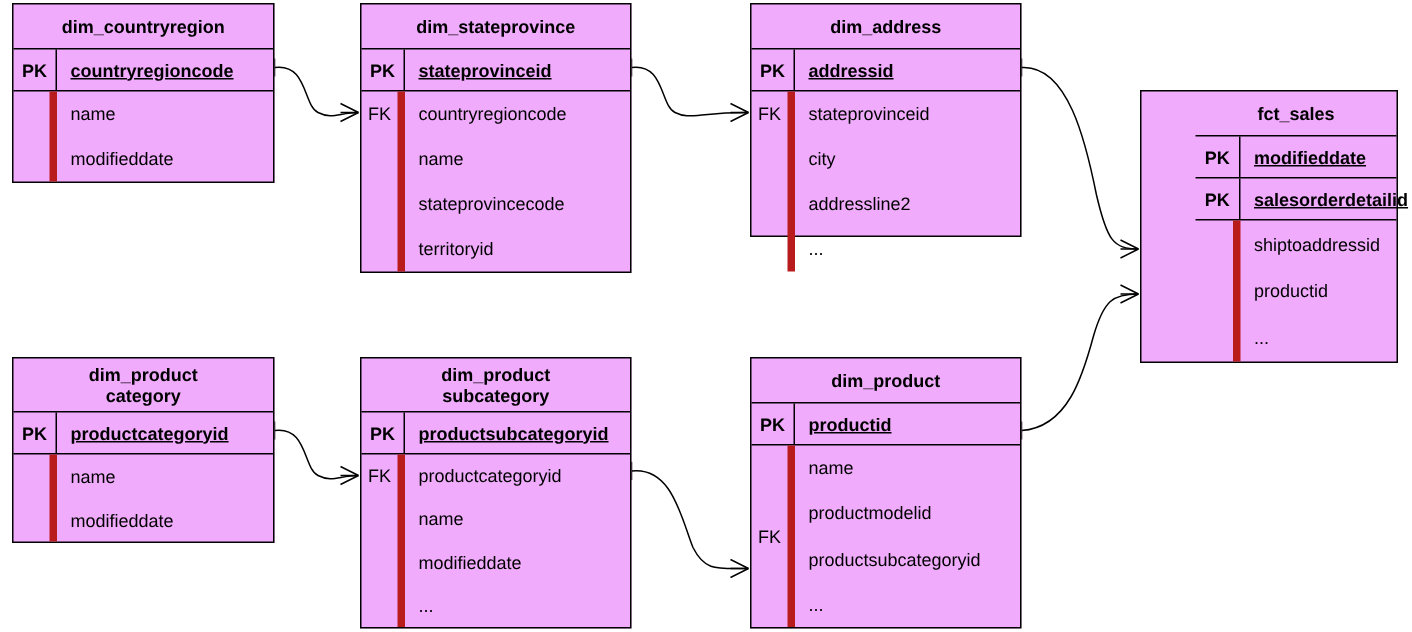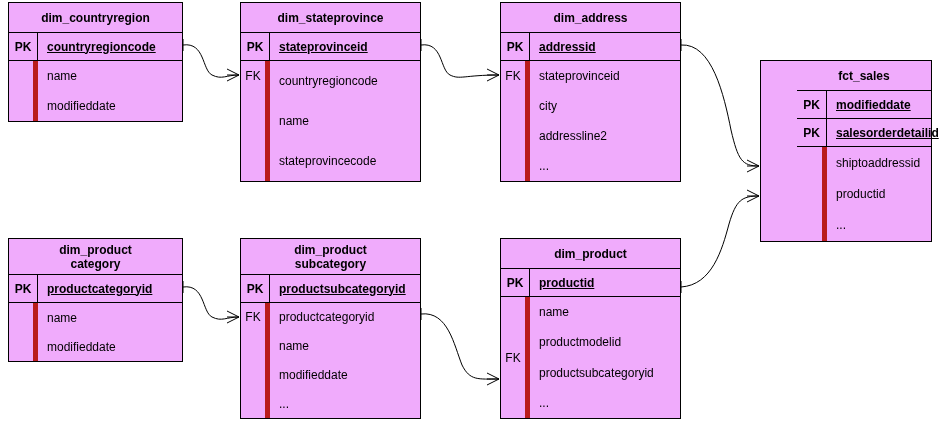--- a/index.html
+++ b/index.html
@@ -163,25 +163,26 @@
     <div class="ent-row" style="height:28px;">
       <div class="key-cell bold" style="width:29px;">PK</div>
       <div class="val-cell pk">stateprovinceid</div>
     </div>
     <div class="ent-body" style="height:120px;">
       <div class="body-key align-first" style="width:29px;padding-top:8px;">FK</div>
       <div class="body-attrs">
         <div class="attr">countryregioncode</div>
         <div class="attr">name</div>
         <div class="attr">stateprovincecode</div>
-      </div>
-    </div>
-  </div>
-
-  <div class="entity" style="left:500px;top:2px;width:181px;height:180px;">
+        <div class="attr">territoryid</div>
+      </div>
+    </div>
+  </div>
+
+  <div class="entity" style="left:500px;top:2px;width:181px;height:156px;">
     <div class="ent-header" style="height:30px;">dim_address</div>
     <div class="ent-row" style="height:28px;">
       <div class="key-cell bold" style="width:29px;">PK</div>
       <div class="val-cell pk">addressid</div>
     </div>
     <div class="ent-body" style="height:120px;">
       <div class="body-key align-first" style="width:29px;padding-top:8px;">FK</div>
       <div class="body-attrs">
         <div class="attr">stateprovinceid</div>
         <div class="attr">city</div>

